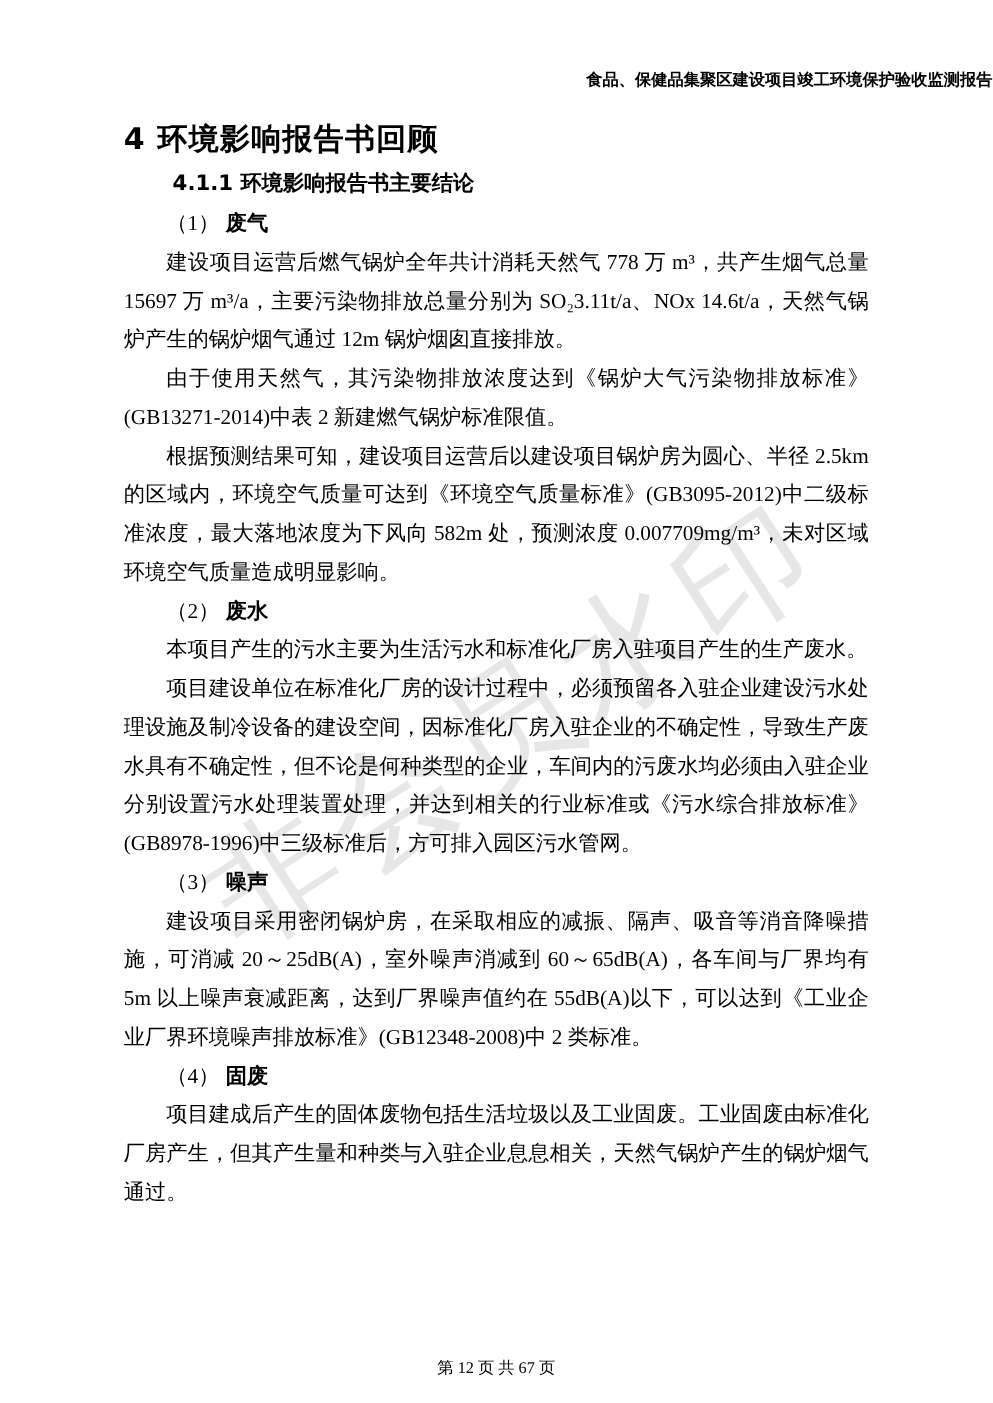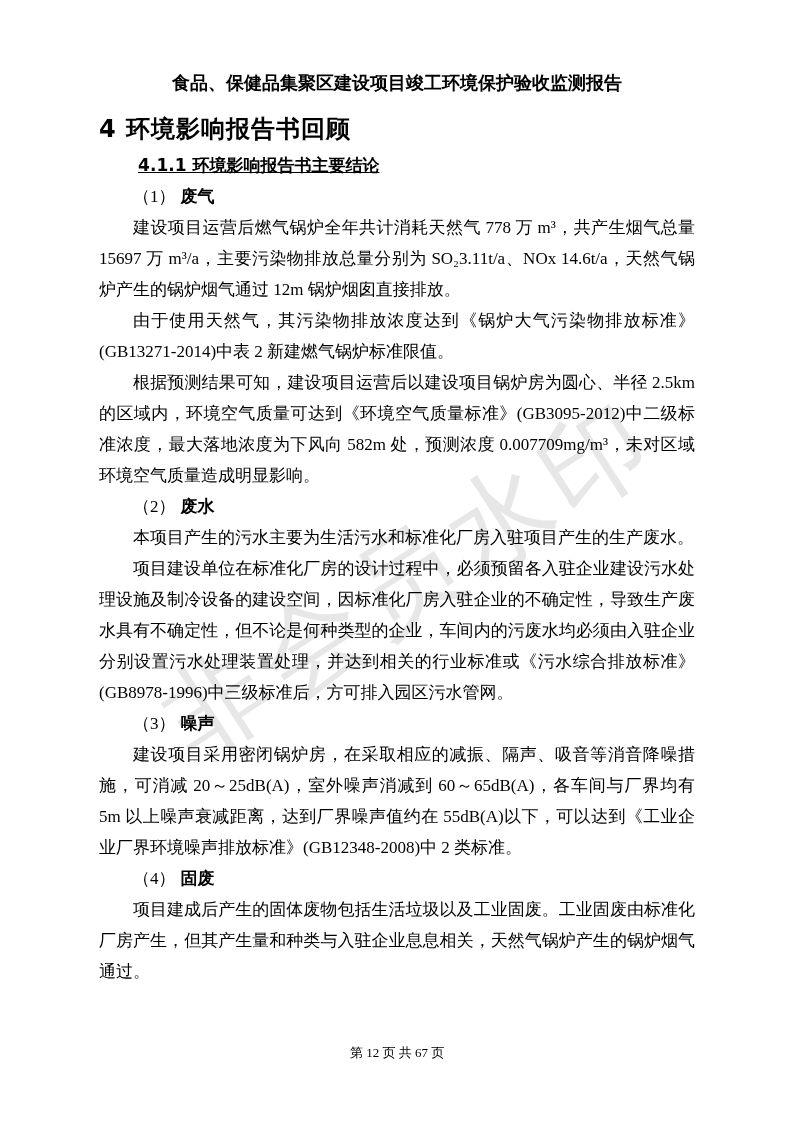--- a/index.html
+++ b/index.html
@@ -34,25 +34,25 @@
     letter-spacing: 8px;
     color: #e7e7e7;
     white-space: nowrap;
     user-select: none;
   }
   .doc-content {
     position: relative;
     z-index: 1;
   }
   .doc-header {
-    padding-top: 75px;
-    text-align: center;
+    padding-top: 57px;
+    text-align: right;
     font-family: "DejaVu Sans", sans-serif;
     font-weight: bold;
-    font-size: 18px;
+    font-size: 13px;
     line-height: 16px;
   }
   .doc-body {
     margin: 5px 99px;
   }
   h1.doc-h1 {
     font-family: "DejaVu Sans", sans-serif;
     font-weight: bold;
     font-size: 24px;
     line-height: 32px;
@@ -66,21 +66,20 @@
     line-height: 30px;
     margin: 11px 0 0 0;
   }
   h3.doc-h3 {
     font-family: "DejaVu Sans", sans-serif;
     font-weight: bold;
     font-size: 17px;
     line-height: 31px;
     margin: 5px 0 0 0;
     text-indent: 2.3em;
-    text-decoration: underline;
   }
   .sec-label {
     font-size: 17px;
     line-height: 31px;
     margin: 0;
     text-indent: 2em;
   }
   .sec-label .sec-num {
     font-family: "Liberation Serif", serif;
     font-weight: normal;
@@ -92,21 +91,21 @@
   }
   p.body-para {
     font-size: 17px;
     line-height: 31px;
     margin: 0;
     text-indent: 2em;
     text-align: justify;
   }
   .doc-footer {
     position: absolute;
-    left: 0; top: 1044px;
+    left: 0; top: 1085px;
     width: 100%;
     text-align: center;
     font-size: 13px;
     line-height: 18px;
     z-index: 1;
   }
 </style>
 </head>
 <body>
 

